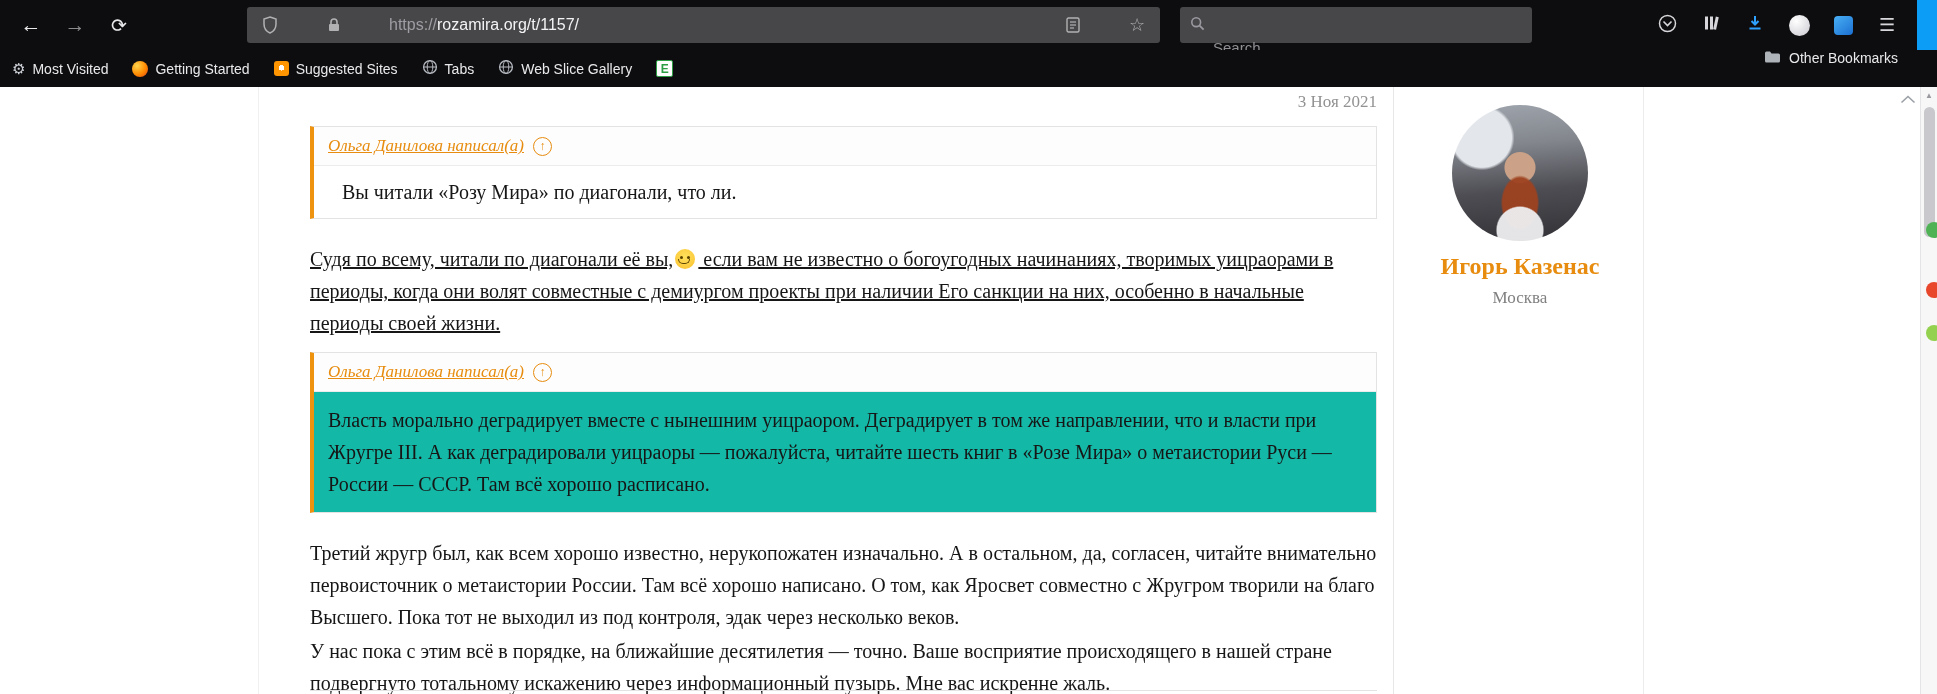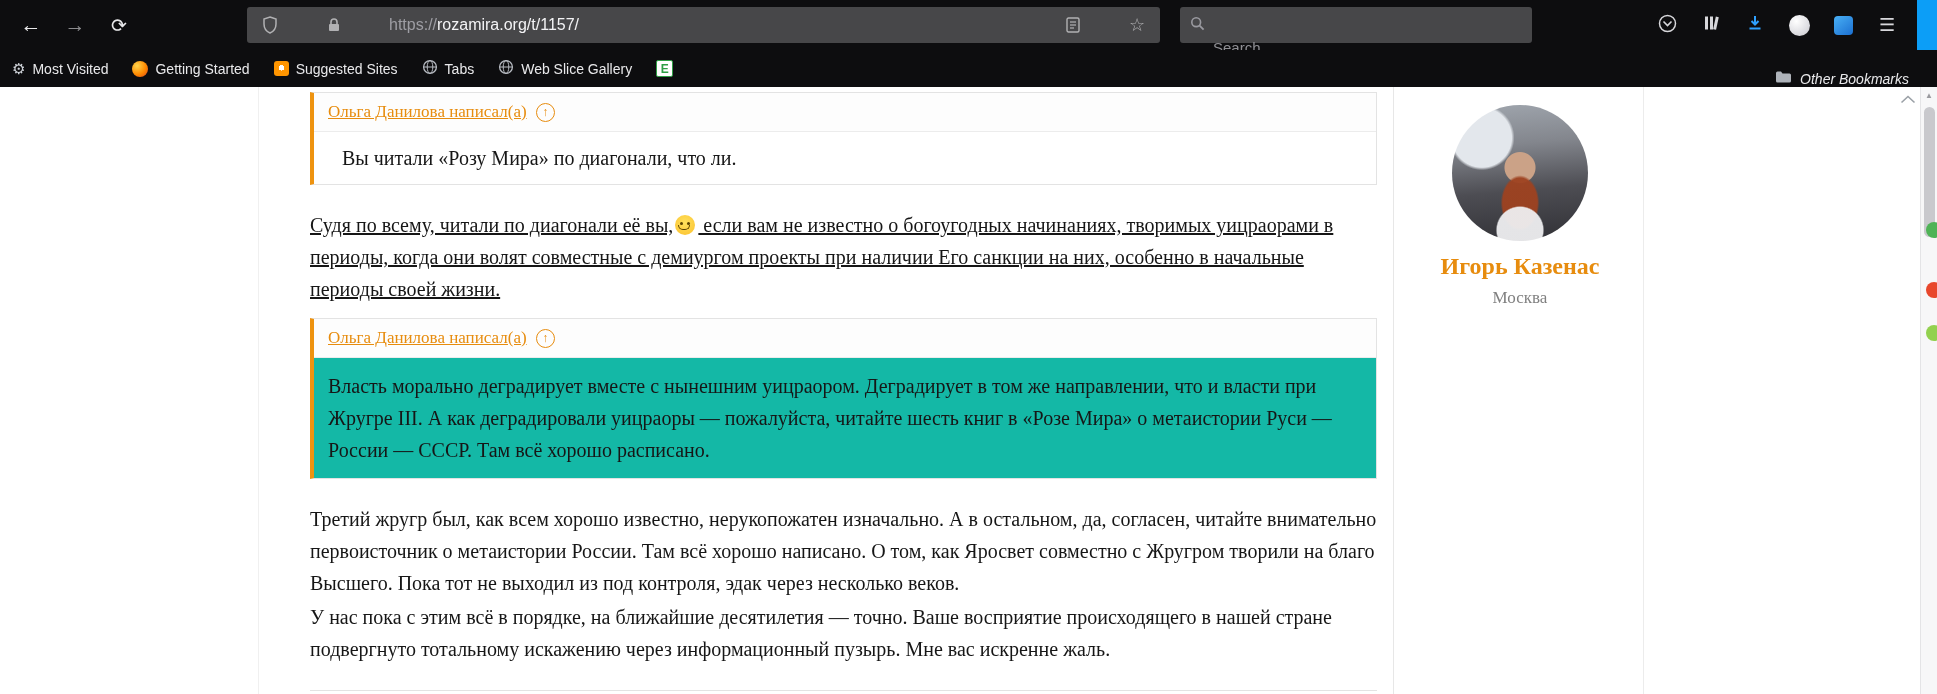--- a/index.html
+++ b/index.html
@@ -54,38 +54,38 @@
     display:flex; align-items:center; padding:0 12px; gap:24px;
   }
   .bm-item { display:flex; align-items:center; gap:7px; color:#e9e9eb; font-size:14px; white-space:nowrap; }
   .bm-gear { color:#cfd3d9; font-size:15px; line-height:1; }
   .bm-firefox { width:16px; height:16px; border-radius:50%;
     background:radial-gradient(circle at 32% 30%, #ffd54d, #ff8a00 55%, #e04a17 95%); }
   .bm-suggested { width:15px; height:15px; border-radius:3px;
     background:radial-gradient(circle at 50% 45%, #ffffff 0 24%, #ff9500 26%); }
   .bm-ie { width:17px; height:17px; border-radius:2px; background:#ffffff; border:1px solid #2e9e44;
     color:#2e9e44; font-weight:bold; font-size:12px; display:flex; align-items:center; justify-content:center; }
-  .other-bm { position:absolute; right:28px; top:0; height:37px; display:flex; align-items:flex-end; gap:8px;
-    color:#e9e9eb; font-size:14px;font-style:italic; }
+  .other-bm { position:absolute; right:39px; top:0; height:37px; display:flex; align-items:flex-start; gap:8px;
+    color:#e9e9eb; font-size:14px; }
 
   
   .page { position:absolute; left:0; top:87px; width:1920px; height:607px; background:#ffffff; }
   .post-block { position:absolute; left:258px; top:0; width:1386px; height:607px;
     border-left:1px solid #f0f0f0; border-right:1px solid #ececec; }
   .message-cell { position:absolute; left:0; top:0; width:1135px; height:607px;
     border-right:1px solid #e7e7e7; padding:5px 16px 0 51px; }
   .post-date { text-align:right; color:#929292; font-family:"Liberation Serif", serif;
     font-size:17px; height:22px; margin-bottom:12px; }
 
   .quote { border:1px solid #e3e3e3; border-left:4px solid #ee9310; background:#fff; }
   .q1 { margin-bottom:24px; }
   .q2 { margin-bottom:24px; }
   .quote-head { display:flex; align-items:center; gap:9px; padding:9px 14px;
     border-bottom:1px solid #ececec; background:#fdfdfd;
-    font-family:"Liberation Serif", serif; font-size:17px; }
+    font-family:"Liberation Serif", serif; font-size:17px;font-style:italic; }
   .quote-head a { color:#e78c0e; text-decoration:underline; cursor:pointer; }
   .quote-arrow { width:19px; height:19px; border:1.5px solid #e78c0e; border-radius:50%;
     color:#e78c0e; font-size:12px; line-height:16px; text-align:center; display:inline-block; }
   .quote-body { padding:10px 28px; font-family:"Liberation Serif", serif;
     font-size:20px; line-height:32px; color:#161616; }
   .q2 .quote-body { background:#14b8a6; padding:12px 14px; }
 
   .para { font-family:"Liberation Serif", serif; font-size:20px; line-height:32px; color:#161616; }
   .p1 { margin-bottom:13px;text-decoration:underline; }
   .p2 { margin-bottom:2px; }
@@ -254,20 +254,21 @@
         </svg>
     </span>
     <span>Other Bookmarks</span>
   </div>
 </div>
 
 <div class="page">
   <div class="post-block">
 
     <div class="message-cell">
+      <div class="post-date">3 Ноя 2021</div>
 
       <div class="quote q1">
         <div class="quote-head">
           <a>Ольга Данилова написал(а)</a>
           <span class="quote-arrow">↑</span>
         </div>
         <div class="quote-body">Вы читали «Розу Мира» по диагонали, что ли.</div>
       </div>
 
       <div class="para p1"><span>Судя по всему, читали по диагонали её вы,</span><span class="smiley"></span><span> если вам не известно о богоугодных начинаниях, творимых уицраорами в периоды, когда они волят совместные с демиургом проекты при наличии Его санкции на них, особенно в начальные периоды своей жизни.</span></div>

